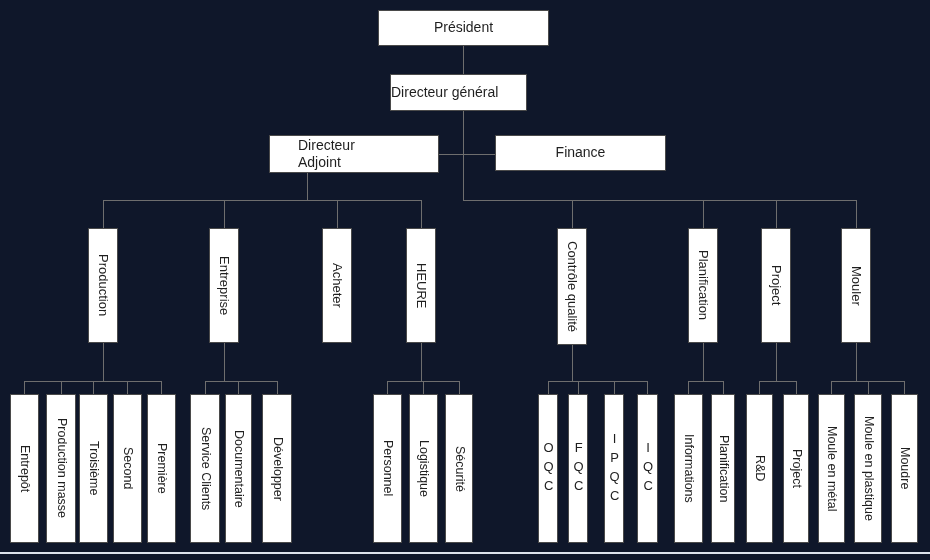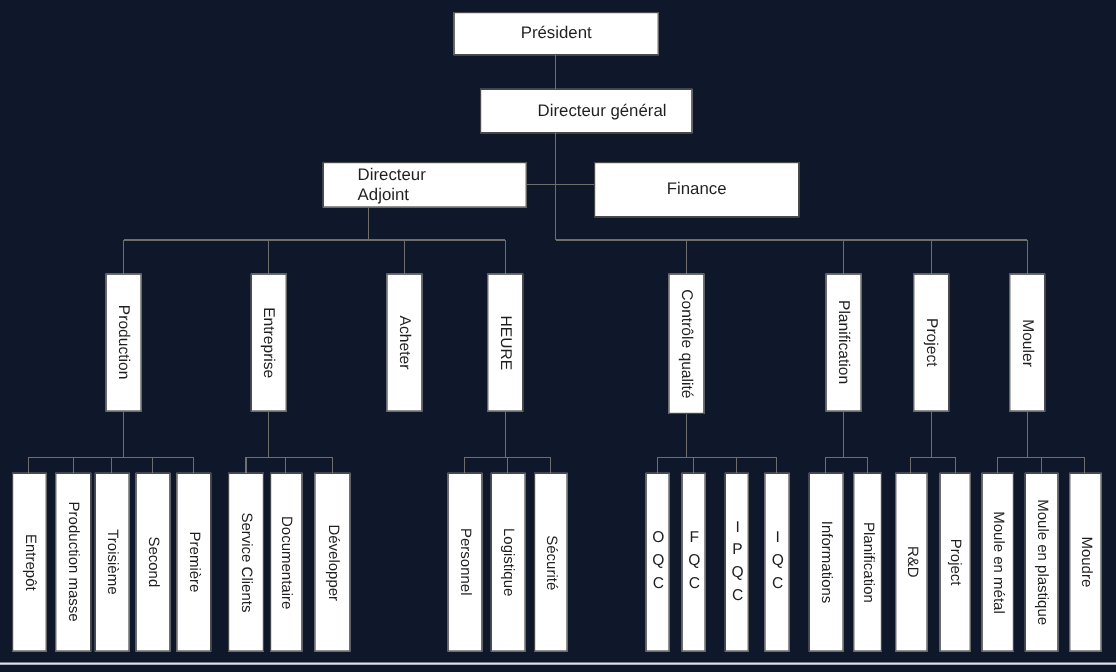--- a/index.html
+++ b/index.html
@@ -106,24 +106,24 @@
       <line x1="831" y1="381" x2="831" y2="394"></line>
       <line x1="868" y1="381" x2="868" y2="394"></line>
       <line x1="904" y1="381" x2="904" y2="394"></line>
     </g>
 
     <line x1="0" y1="553" x2="930" y2="553" stroke="#dde3ec" stroke-width="2"></line>
   </svg>
 
   <div class="node h" style="left:378px;top:10px;width:171px;height:36px">Président</div>
 
-  <div class="node h two" style="left:400px;top:74px;width:177px;height:37px;padding-left:47px;padding-right:4px">Directeur général</div>
+  <div class="node h two" style="left:390px;top:74px;width:137px;height:37px;padding-right:4px">Directeur général</div>
 
   <div class="node h two" style="left:269px;top:135px;width:170px;height:38px;padding-left:28px;padding-right:59px">Directeur Adjoint</div>
-  <div class="node h" style="left:495px;top:135px;width:171px;height:46px">Finance</div>
+  <div class="node h" style="left:495px;top:135px;width:171px;height:36px">Finance</div>
 
   <div class="node v" style="left:88px;top:228px;width:30px;height:115px">Production</div>
   <div class="node v" style="left:209px;top:228px;width:30px;height:115px">Entreprise</div>
   <div class="node v" style="left:322px;top:228px;width:30px;height:115px">Acheter</div>
   <div class="node v" style="left:406px;top:228px;width:30px;height:115px">HEURE</div>
   <div class="node v" style="left:557px;top:228px;width:30px;height:117px">Contrôle qualité</div>
   <div class="node v" style="left:688px;top:228px;width:30px;height:115px">Planification</div>
   <div class="node v" style="left:761px;top:228px;width:30px;height:115px">Project</div>
   <div class="node v" style="left:841px;top:228px;width:30px;height:115px">Mouler</div>
 

